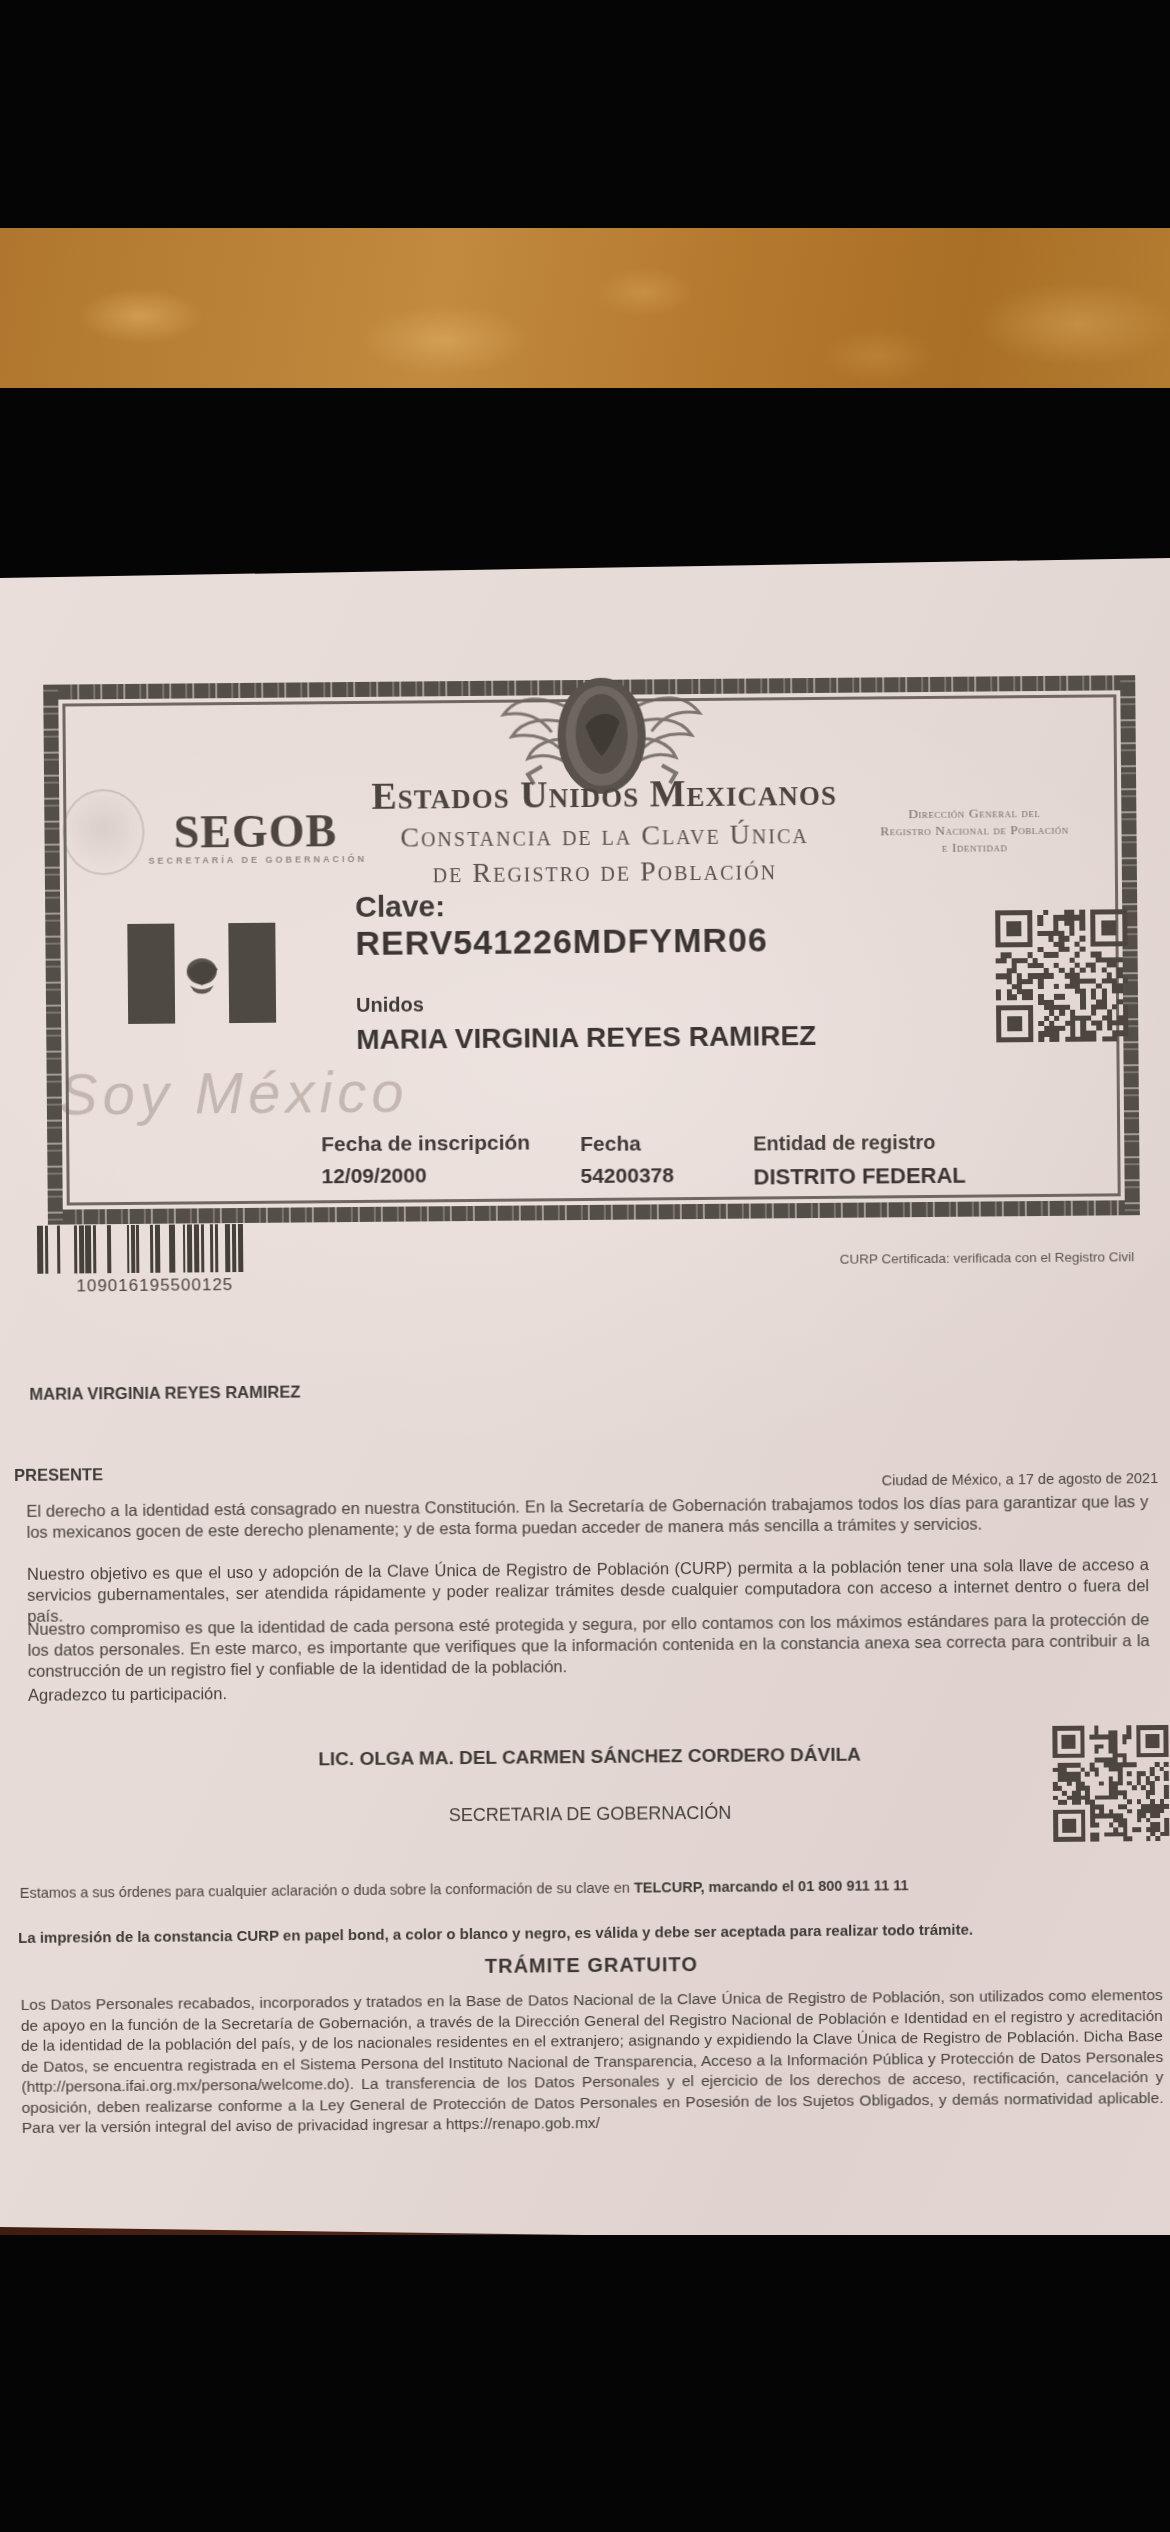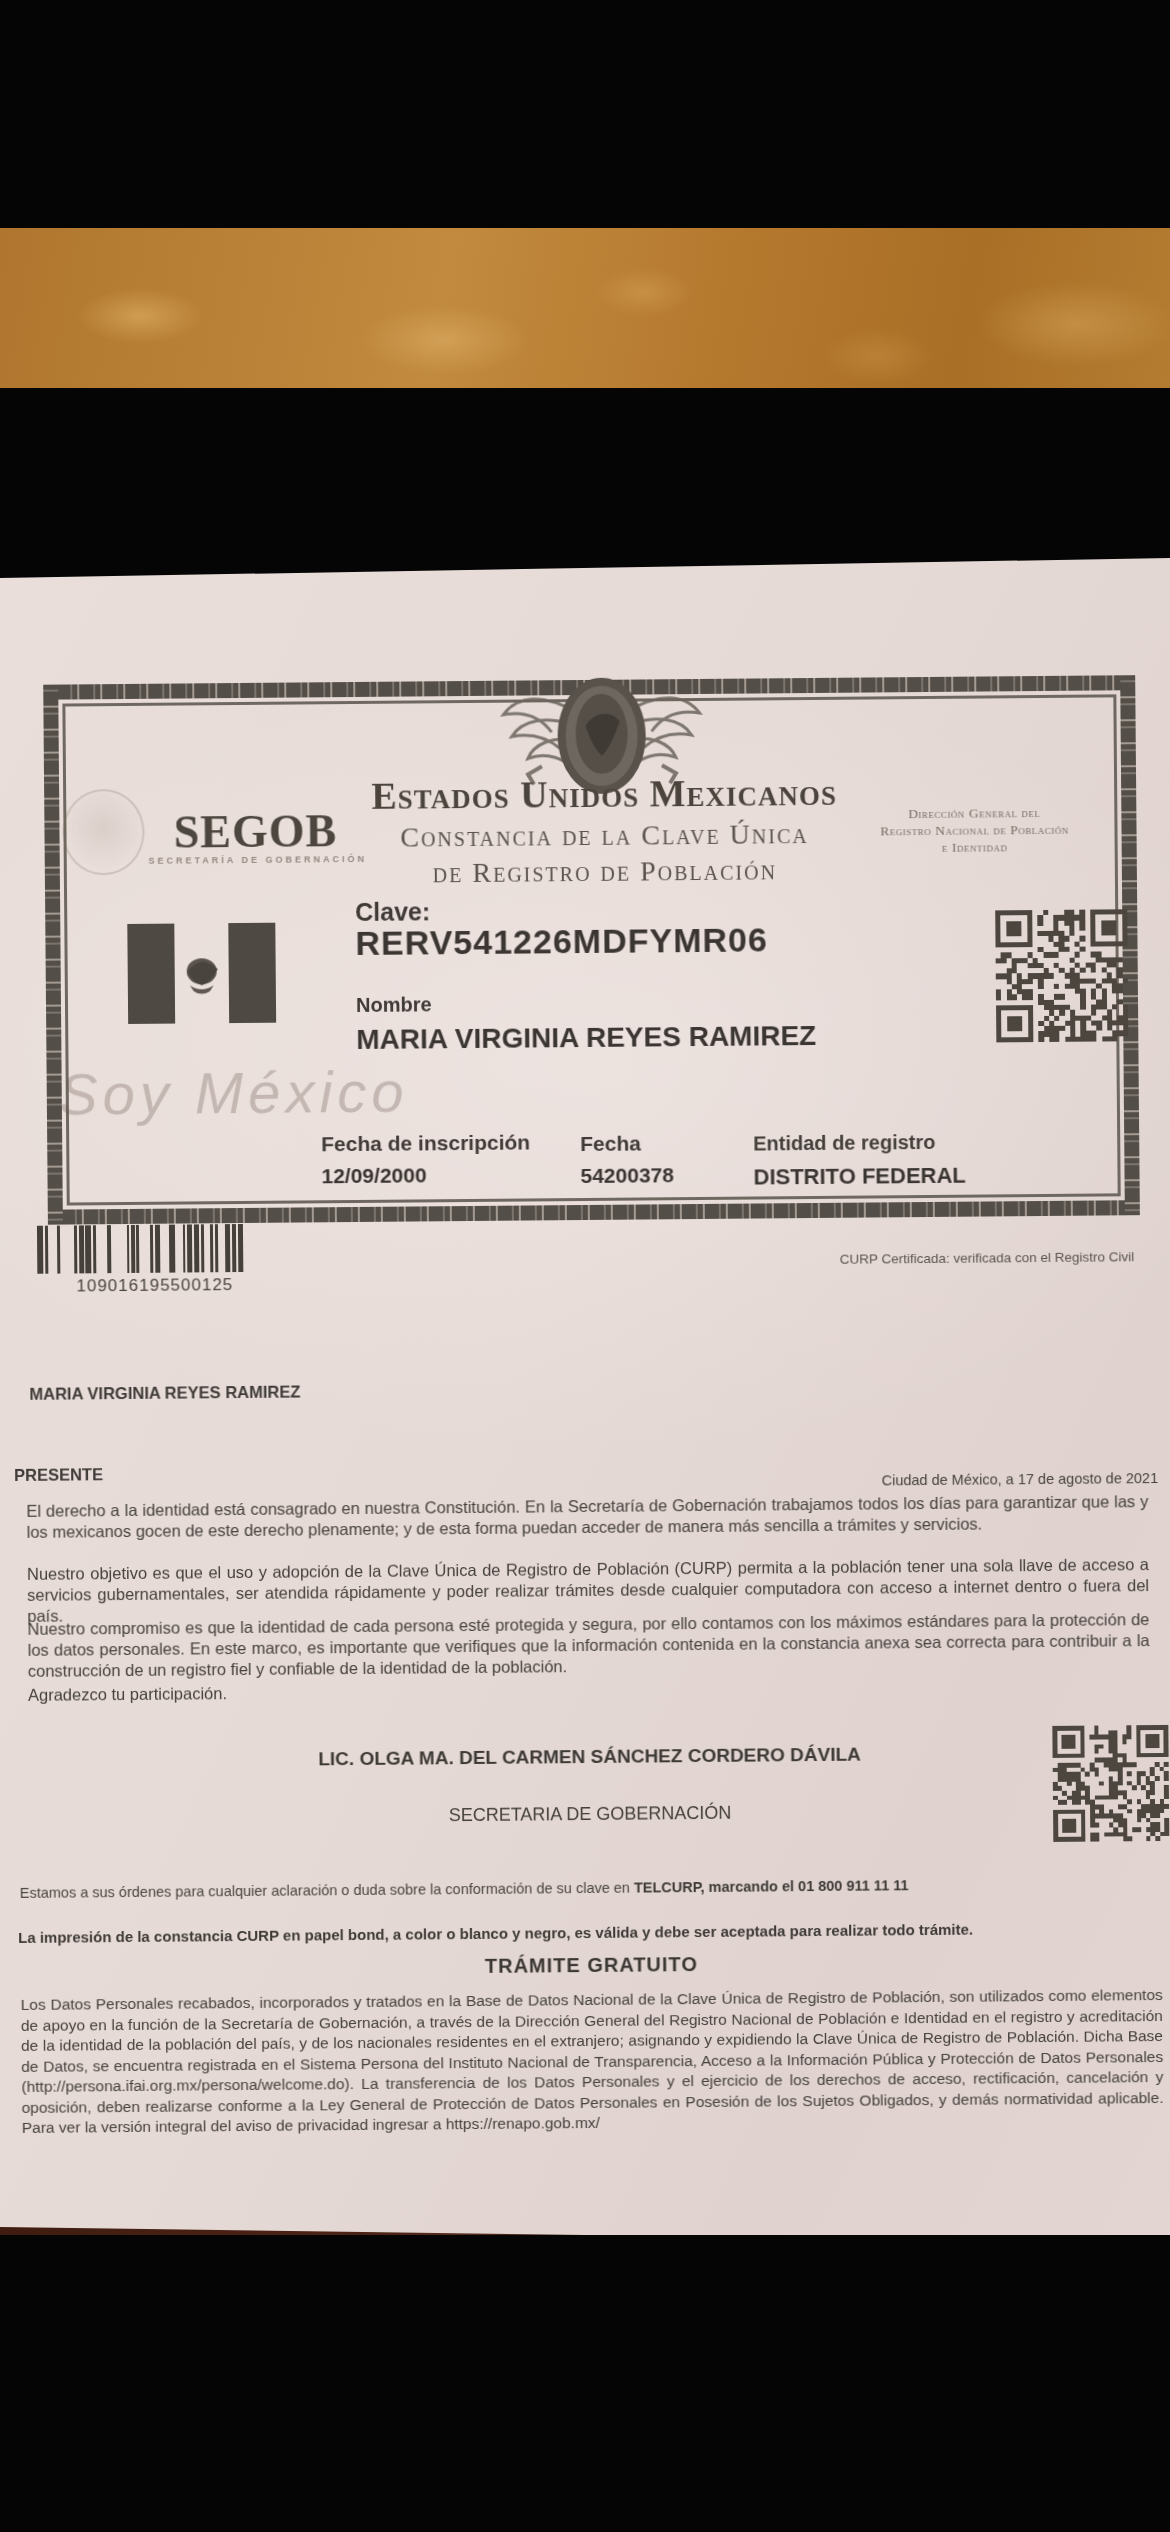--- a/index.html
+++ b/index.html
@@ -48,21 +48,21 @@
   .cert-title{position:absolute;left:250px;top:92px;width:620px;text-align:center;color:#4b443d;
     font-size:38px;font-weight:bold;letter-spacing:1px;}
   .cert-sub1{position:absolute;left:250px;top:140px;width:620px;text-align:center;color:#5a534b;
     font-size:28px;letter-spacing:2px;}
   .cert-sub2{position:absolute;left:250px;top:176px;width:620px;text-align:center;color:#5a534b;
     font-size:28px;letter-spacing:2px;}
   .direction{position:absolute;left:800px;top:128px;width:260px;text-align:center;color:#776e63;
     font-size:13.5px;line-height:17px;letter-spacing:.5px;}
   .lbl{position:absolute;font-weight:bold;color:#403b37;font-size:21px;}
   .val{position:absolute;font-weight:bold;color:#3b3632;}
-  .clave-label{left:310px;top:216px;font-size:25px;}
+  .clave-label{left:310px;top:208px;font-size:30px;}
   .clave-value{left:310px;top:242px;font-size:34px;letter-spacing:1px;}
   .nombre-label{left:310px;top:312px;font-size:20px;}
   .nombre-value{left:310px;top:342px;font-size:28px;}
   .flag{position:absolute;left:82px;top:240px;width:148px;height:100px;}
   .flag .bar{position:absolute;top:0;width:47px;height:100%;background:#4e4943;}
   .flag .bar.g{left:0}.flag .bar.r{right:0}
   .flag .crest{position:absolute;left:52px;top:26px;width:44px;height:48px;}
   .qr{position:absolute;background:transparent;}
   .qr1{left:950px;top:234px;width:132px;height:132px;}
   .fecha-label{left:274px;top:450px;}
@@ -156,21 +156,21 @@
             <div class="bar r"></div>
             <svg class="crest" viewBox="0 0 44 48">
               <ellipse cx="22" cy="22" rx="15" ry="13" fill="#5a544d"></ellipse>
               <path d="M8 22 q14 -18 30 -2 q-8 14 -16 16 q-10 -4 -14 -14z" fill="#4a443e"></path>
               <path d="M10 36 q12 8 24 0 l-4 6 q-8 5 -16 0z" fill="#5f5952"></path>
             </svg>
           </div>
 
           <div class="lbl clave-label">Clave:</div>
           <div class="val clave-value">RERV541226MDFYMR06</div>
-          <div class="lbl nombre-label">Nombre</div>
+          <div class="lbl nombre-label">Unidos</div>
           <div class="val nombre-value">MARIA VIRGINIA REYES RAMIREZ</div>
 
           <div class="qr qr1"><svg viewBox="0 0 25 25" width="100%" height="100%" shape-rendering="crispEdges">
                 <g fill="#4c463f">
                   <rect x="0" y="0" width="1" height="1"></rect>
                   <rect x="1" y="0" width="1" height="1"></rect>
                   <rect x="2" y="0" width="1" height="1"></rect>
                   <rect x="3" y="0" width="1" height="1"></rect>
                   <rect x="4" y="0" width="1" height="1"></rect>
                   <rect x="5" y="0" width="1" height="1"></rect>

